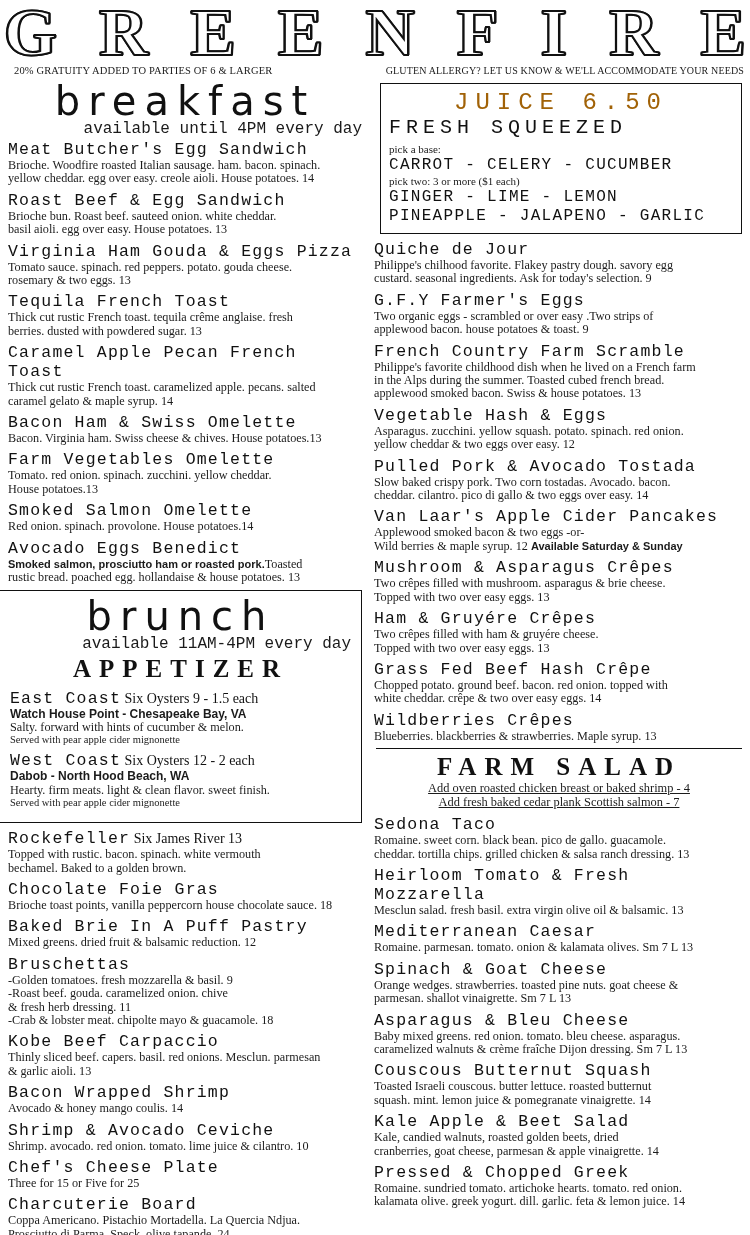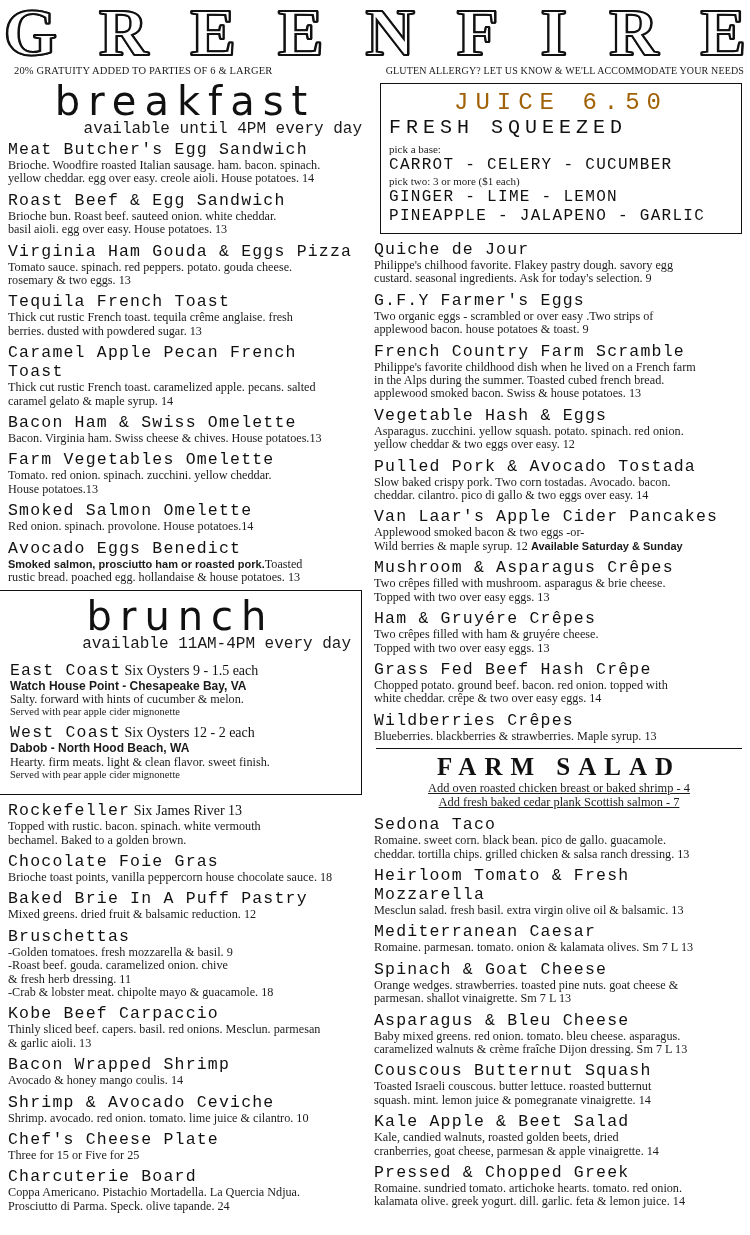--- a/index.html
+++ b/index.html
@@ -234,20 +234,21 @@
           <div class="item">
             <div class="item-name">Avocado Eggs Benedict</div>
             <div class="item-desc"><span class="b">Smoked salmon, prosciutto ham or roasted pork.</span>Toasted</div>
             <div class="item-desc">rustic bread. poached egg. hollandaise &amp; house potatoes. 13</div>
           </div>
         </div>
 
       <div class="brunch-box">
         <div class="script-title">brunch</div>
         <div class="avail">available 11AM-4PM every day</div>
+        <div class="serif-caps">APPETIZER</div>
         <div class="spacer-6"></div>
         <div id="brunch-list">
             <div class="item">
               <div class="item-name">East Coast<span class="qual"> Six Oysters 9 - 1.5 each</span></div>
               <div class="item-desc bold">Watch House Point - Chesapeake Bay, VA</div>
               <div class="item-desc">Salty. forward with hints of cucumber &amp; melon.</div>
               <div class="item-desc small">Served with pear apple cider mignonette</div>
             </div>
             <div class="item">
               <div class="item-name">West Coast<span class="qual"> Six Oysters 12 - 2 each</span></div>

